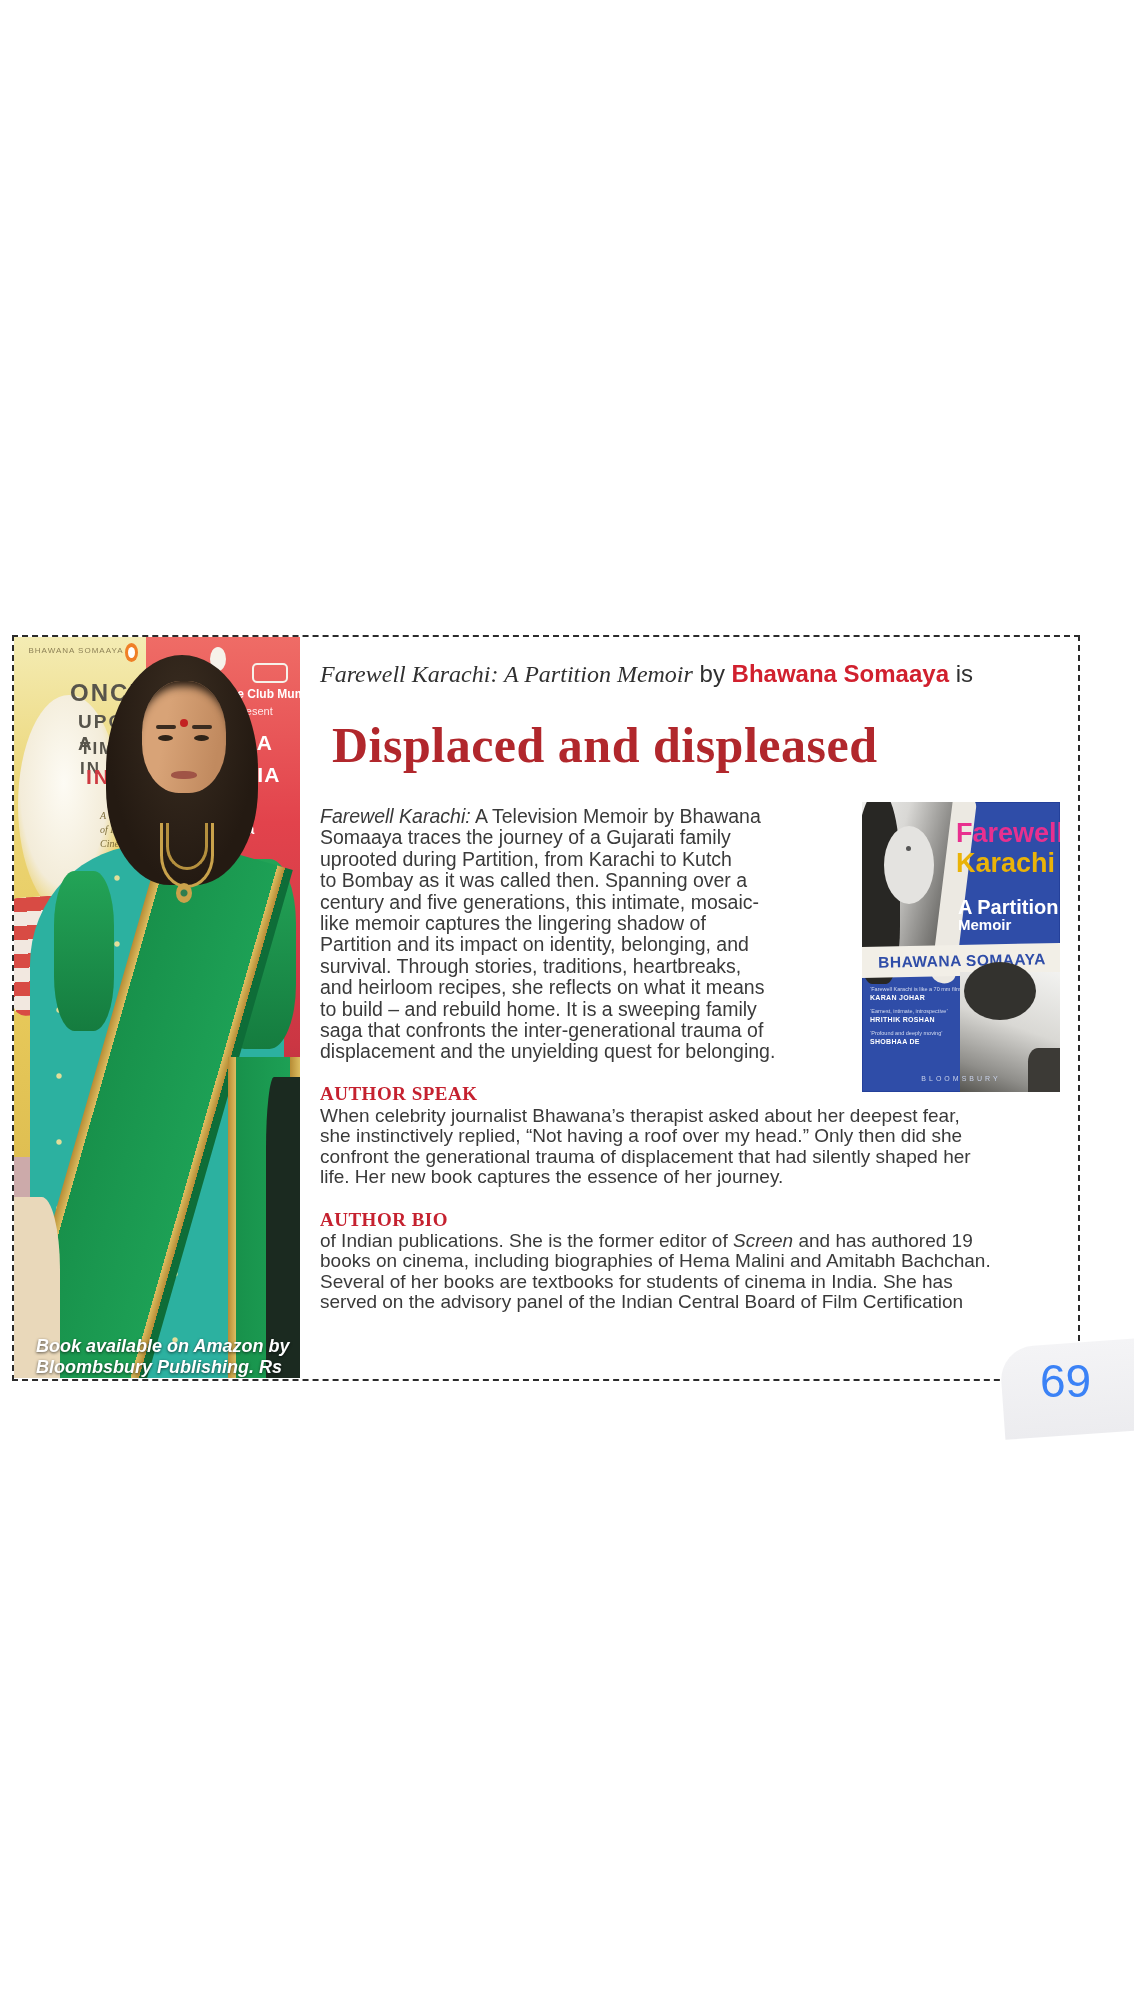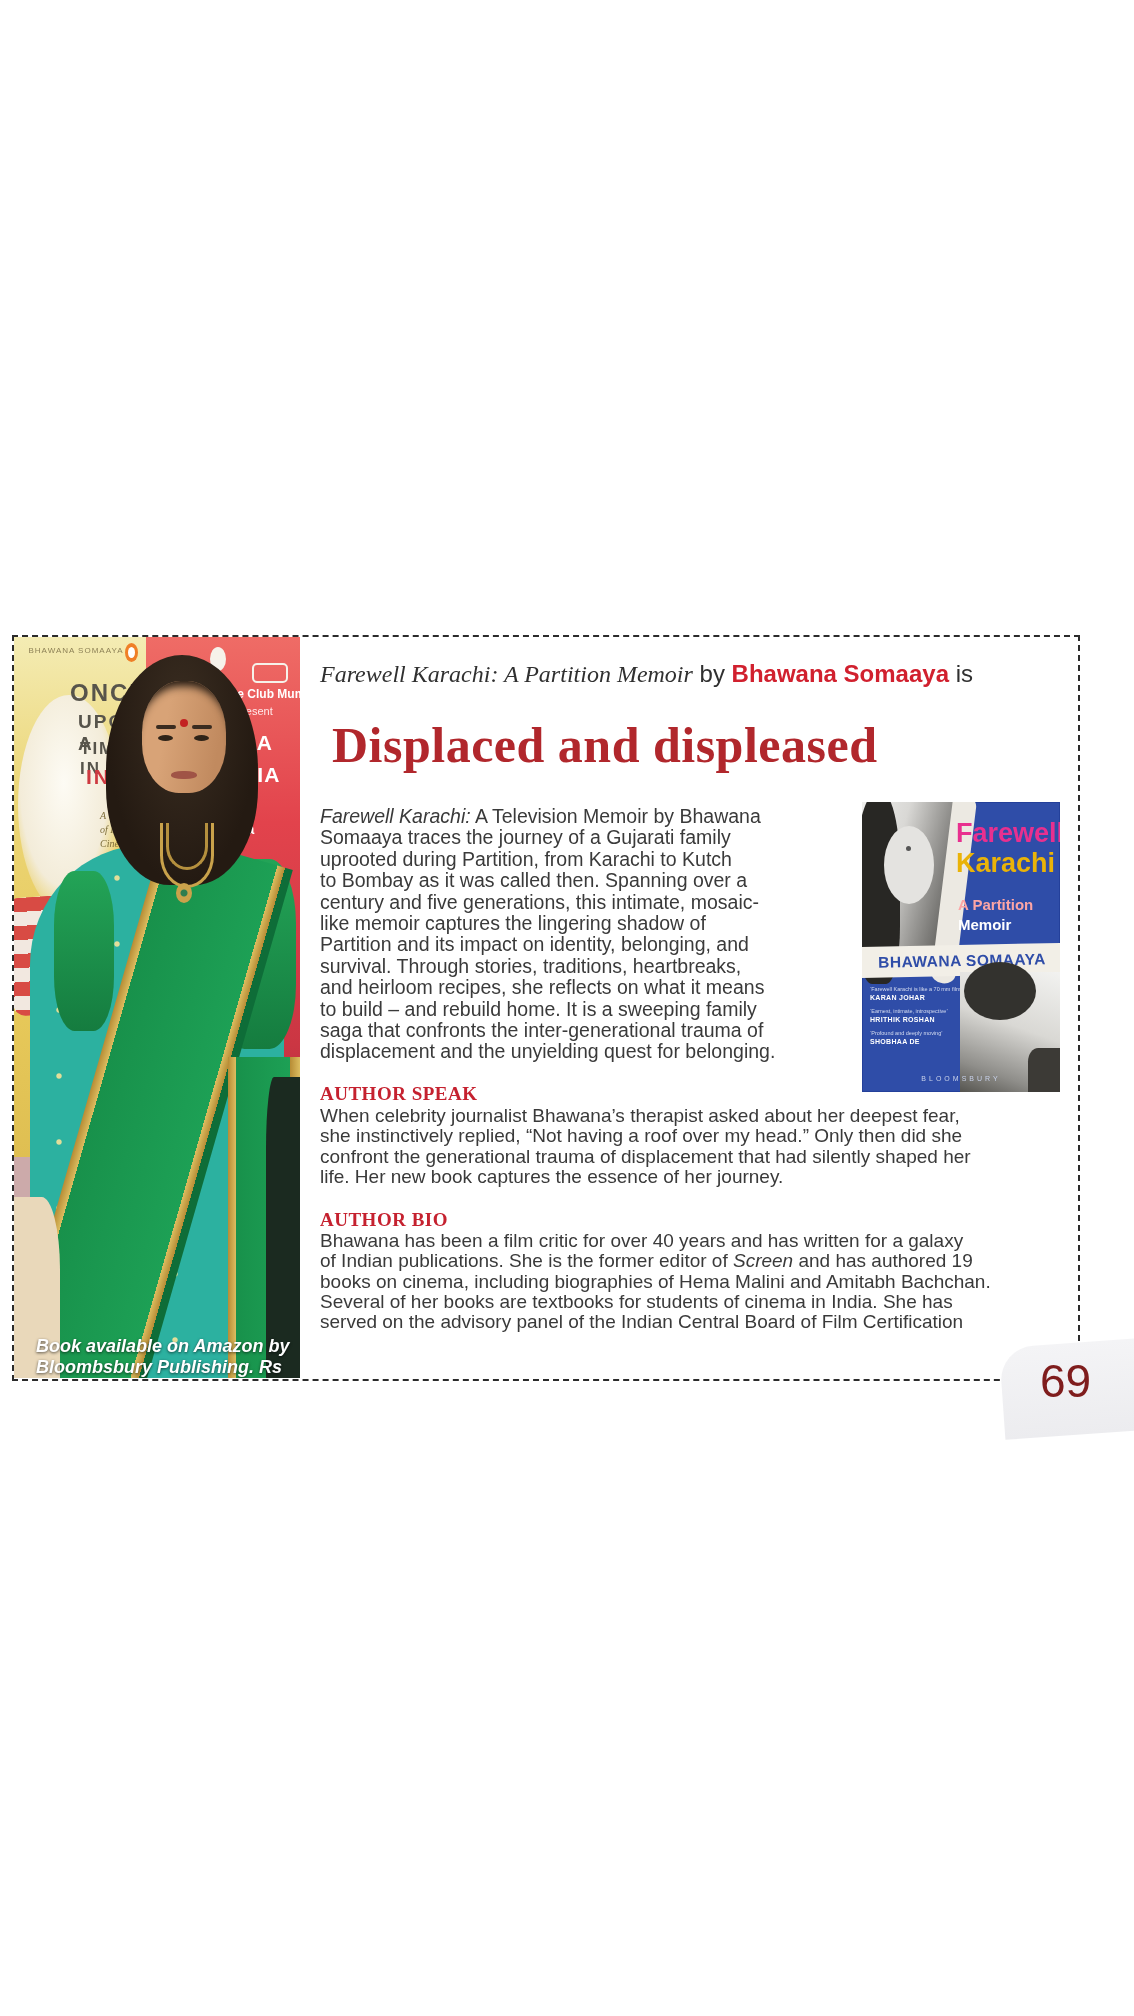--- a/index.html
+++ b/index.html
@@ -108,41 +108,41 @@
            background:linear-gradient(105deg,#efefed 0%,#d9d8d5 35%,#9d9c99 60%,#403f3c 100%);}
   .bw-left .hairL{position:absolute;left:-8px;top:-10px;width:46px;height:192px;background:#282724;
                   border-radius:50% 40% 30% 40%;}
   .bw-left .faceL{position:absolute;left:22px;top:24px;width:50px;height:78px;background:#e4e3e0;
                   border-radius:50%;}
   .bw-left .bindiL{position:absolute;left:44px;top:44px;width:5px;height:5px;background:#555;border-radius:50%;}
   .torn{position:absolute;left:80px;top:-8px;width:24px;height:190px;background:#ece9e2;
         transform:rotate(7deg);border-radius:40% 60% 50% 50% / 4% 6% 5% 5%;}
   .cv-t1{position:absolute;left:94px;top:16px;font-size:27px;line-height:30px;font-weight:bold;color:#e8308f;}
   .cv-t2{position:absolute;left:94px;top:46px;font-size:27px;font-weight:bold;color:#eab308;}
-  .cv-s1{position:absolute;left:96px;top:94px;font-size:15px;font-weight:bold;color:#fca5a5;text-align:center;}
+  .cv-s1{position:absolute;left:96px;top:94px;font-size:20px;font-weight:bold;color:#ffffff;text-align:center;}
   .cv-s2{position:absolute;left:96px;top:114px;font-size:15px;font-weight:bold;color:#fff;}
   .author-strip{position:absolute;left:-5px;top:143px;width:210px;height:31px;background:#f2efe7;
                 transform:rotate(-1.2deg);border-radius:4px/40%;}
   .author-strip span{display:block;text-align:center;margin-top:7px;font-size:15.5px;font-weight:bold;
                 color:#2f4da8;letter-spacing:.5px;}
   .bw-right{position:absolute;left:98px;top:170px;width:100px;height:120px;
             background:linear-gradient(200deg,#f2f2f0 0%,#d9d8d4 45%,#8f8e8a 80%,#55544f 100%);}
   .bw-right .hairR{position:absolute;left:4px;top:-10px;width:72px;height:58px;background:#33322e;border-radius:50%;}
   .bw-right .sariR{position:absolute;left:68px;top:76px;width:34px;height:46px;background:#3c3a36;border-radius:30% 0 0 0;}
   .quotes{position:absolute;left:8px;top:184px;width:90px;}
   .q-text{font-size:5.5px;color:#d5dcf0;white-space:nowrap;overflow:hidden;}
   .q-name{font-size:7px;font-weight:bold;color:#ffffff;margin:2px 0 7px 0;letter-spacing:.3px;}
   .publisher{position:absolute;left:0;top:273px;width:100%;text-align:center;font-size:7px;
              letter-spacing:3px;color:#c9d2ea;}
 
   
   .corner{position:absolute;left:1002px;top:1342px;width:170px;height:92px;z-index:5;
           background:linear-gradient(180deg,#f4f4f6 0%,#ececef 100%);border-radius:34px 0 0 0;
           transform:rotate(-4deg);}
-  .page-num{position:absolute;left:1040px;top:1354px;z-index:6;font-size:46px;color:#7f1d1d;}
+  .page-num{position:absolute;left:1040px;top:1354px;z-index:6;font-size:46px;color:#3b82f6;}
 </style>
 </head>
 <body>
 
 <div class="page">
 
   <div class="article-box"></div>
 
   <div class="photo">
     <div class="yellow-book">
@@ -248,21 +248,20 @@
   </div>
 
   <div class="sec-h" style="top:1083px;">AUTHOR SPEAK</div>
   <div class="sec-p joined" style="top:1106px;">When celebrity journalist Bhawana’s therapist asked about her deepest fear,
 she instinctively replied, “Not having a roof over my head.” Only then did she
 confront the generational trauma of displacement that had silently shaped her
 life. Her new book captures the essence of her journey.</div>
 
   <div class="sec-h" style="top:1209px;">AUTHOR BIO</div>
   <div class="sec-p" style="top:1231px;">
-    <div class="ln">Bhawana has been a film critic for over 40 years and has written for a galaxy</div>
     <div class="ln"><span>of Indian publications. She is the former editor of </span><span class="it">Screen</span><span> and has authored 19</span></div>
     <div class="ln">books on cinema, including biographies of Hema Malini and Amitabh Bachchan.</div>
     <div class="ln">Several of her books are textbooks for students of cinema in India. She has</div>
     <div class="ln">served on the advisory panel of the Indian Central Board of Film Certification</div>
   </div>
 
   <div class="corner"></div>
   <div class="page-num">69</div>
 
 </div>

